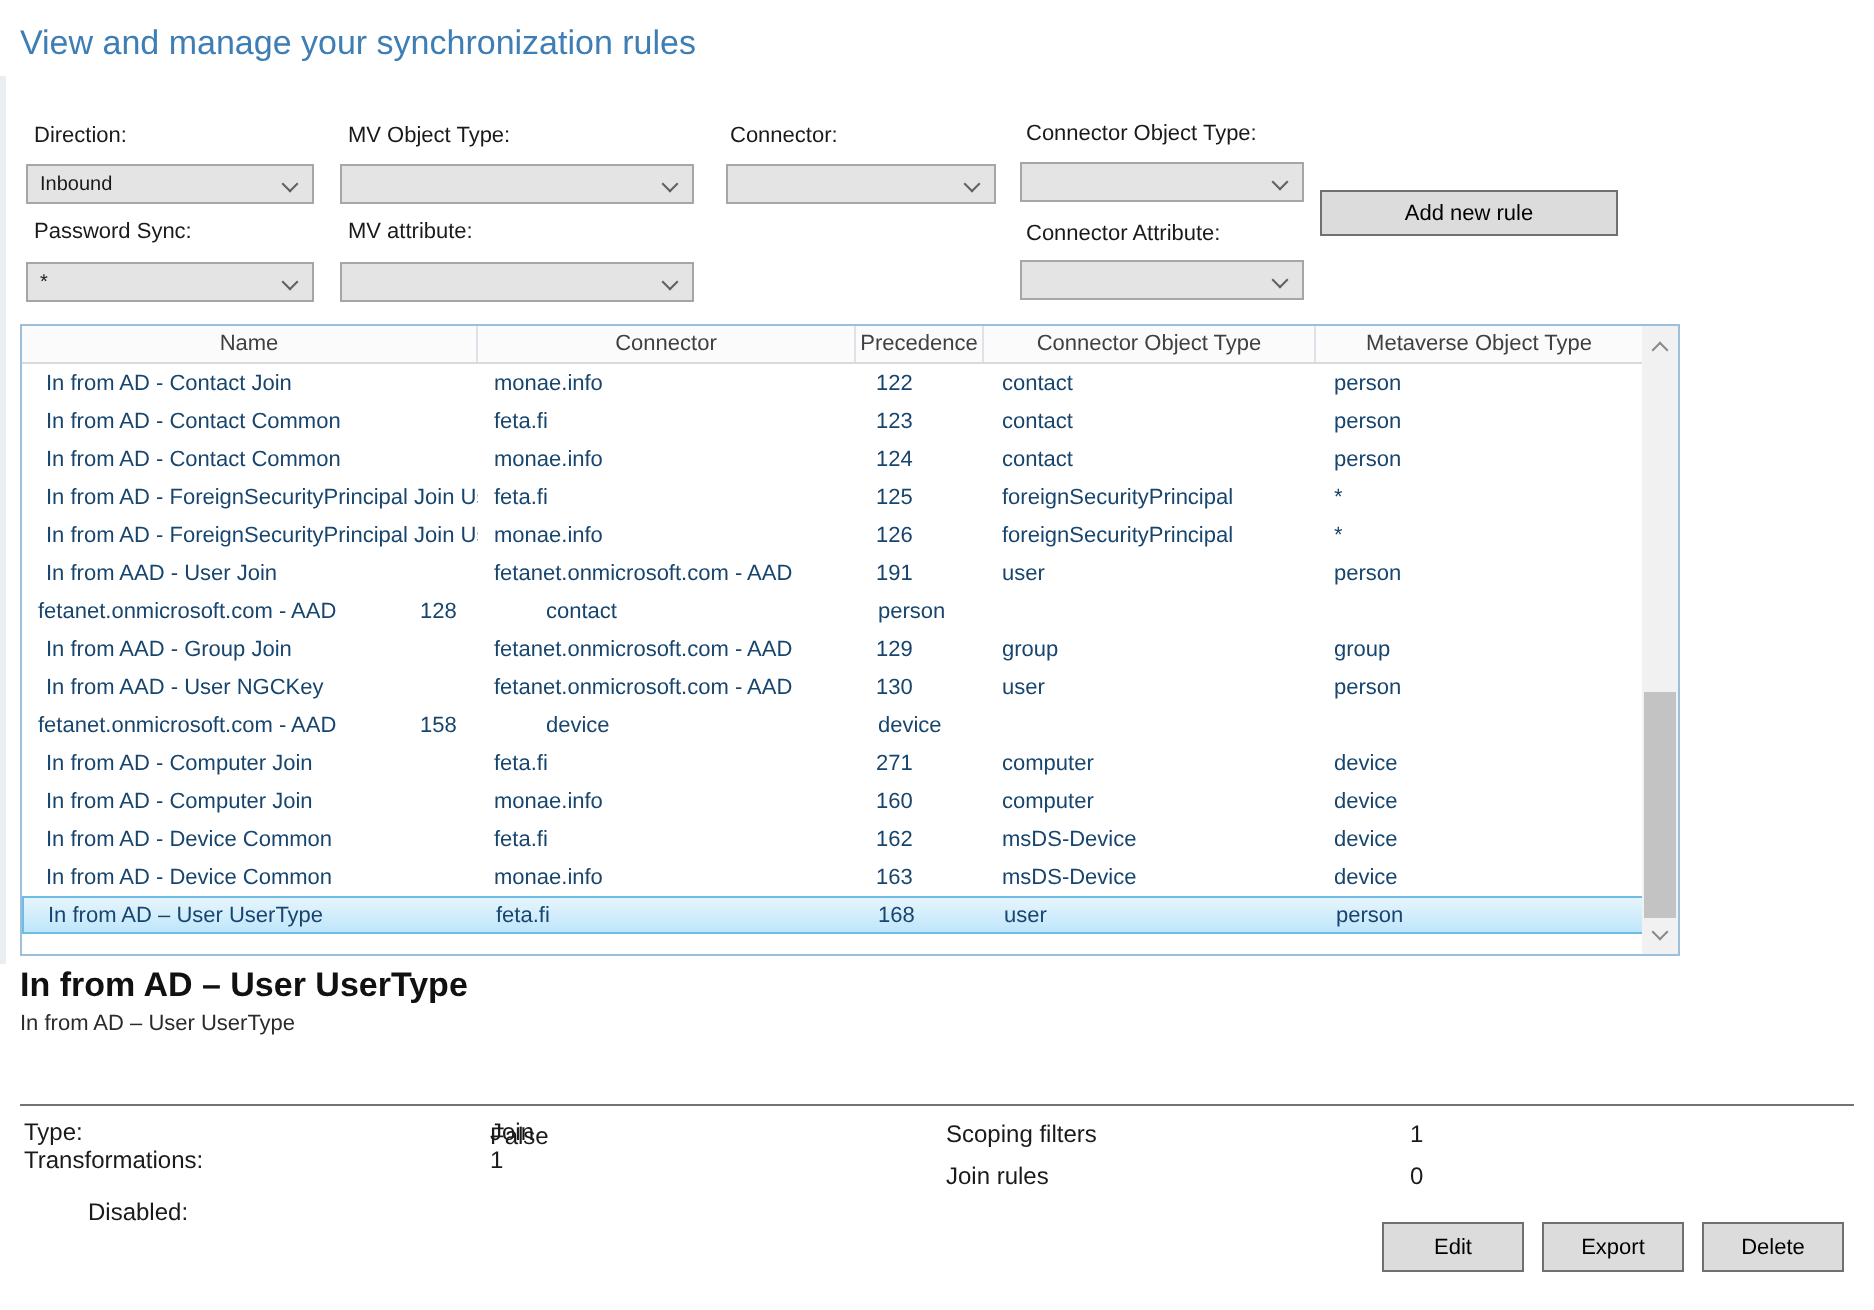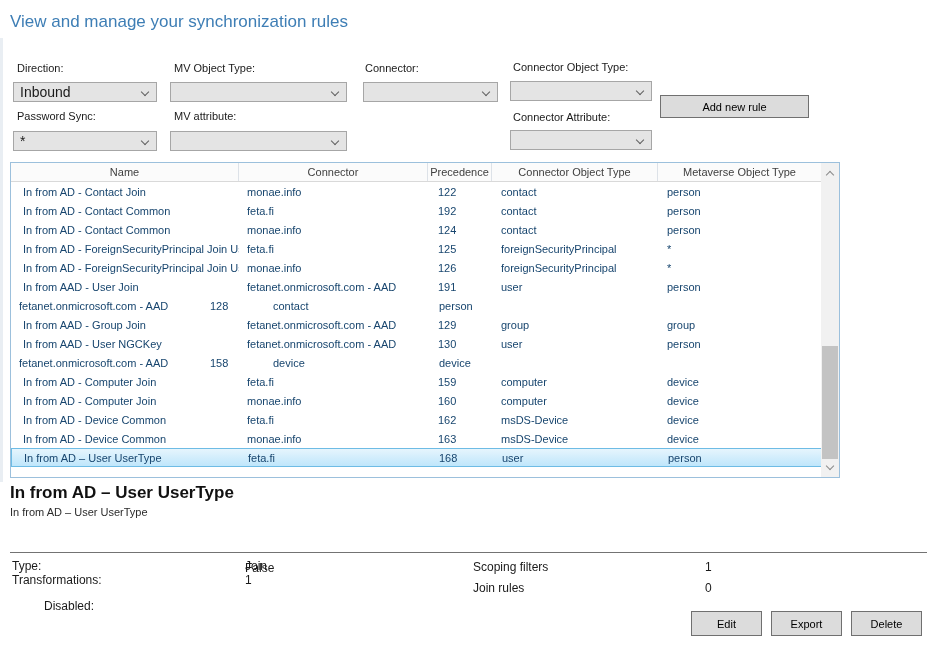--- a/index.html
+++ b/index.html
@@ -7,21 +7,21 @@
     font-family:"Liberation Sans", sans-serif; }
   .page { position:relative; width:937px; height:655px; background:#fff; }
 
   .left-strip { position:absolute; left:0; top:38px; width:3px; height:444px; background:#e9eef3; }
 
   .page-title { position:absolute; left:10px; top:12px; font-size:17px; color:#3e7eb5; }
 
   .flabel { position:absolute; font-size:11px; color:#1a1a1a; white-space:nowrap; }
   .select { position:absolute; height:20px; background:#e4e4e4; border:1px solid #a6a6a6;
     display:flex; align-items:center; padding-left:6px; cursor:default; }
-  .select .val { font-size:14px; color:#1a1a1a; }
+  .select .val { font-size:10px; color:#1a1a1a; }
   .chev { position:absolute; right:8px; top:6px; width:6px; height:6px;
     border-right:1px solid #606060; border-bottom:1px solid #606060; transform:rotate(45deg); }
   .chev-up { transform:rotate(-135deg); top:9px; }
 
   .btn { position:absolute; background:#dcdcdc; border:1px solid #707070; font-size:11px;
     color:#000; display:flex; align-items:center; justify-content:center; cursor:default; }
 
   
   .rules-table { position:absolute; left:10px; top:162px; width:830px; height:316px;
     border:1px solid #9cc0dc; background:#fff; }
@@ -114,21 +114,21 @@
         <div class="trow">
           <div class="tcell col-name">In from AD - Contact Join</div>
           <div class="tcell col-connector">monae.info</div>
           <div class="tcell col-precedence">122</div>
           <div class="tcell col-cot">contact</div>
           <div class="tcell col-mot">person</div>
         </div>
         <div class="trow">
           <div class="tcell col-name">In from AD - Contact Common</div>
           <div class="tcell col-connector">feta.fi</div>
-          <div class="tcell col-precedence">192</div>
+          <div class="tcell col-precedence">123</div>
           <div class="tcell col-cot">contact</div>
           <div class="tcell col-mot">person</div>
         </div>
         <div class="trow">
           <div class="tcell col-name">In from AD - Contact Common</div>
           <div class="tcell col-connector">monae.info</div>
           <div class="tcell col-precedence">124</div>
           <div class="tcell col-cot">contact</div>
           <div class="tcell col-mot">person</div>
         </div>
@@ -175,21 +175,21 @@
         </div>
         <div class="trow">
           <div class="tcell col-connector">fetanet.onmicrosoft.com - AAD</div>
           <div class="tcell col-precedence">158</div>
           <div class="tcell col-cot">device</div>
           <div class="tcell col-mot">device</div>
         </div>
         <div class="trow">
           <div class="tcell col-name">In from AD - Computer Join</div>
           <div class="tcell col-connector">feta.fi</div>
-          <div class="tcell col-precedence">159</div>
+          <div class="tcell col-precedence">271</div>
           <div class="tcell col-cot">computer</div>
           <div class="tcell col-mot">device</div>
         </div>
         <div class="trow">
           <div class="tcell col-name">In from AD - Computer Join</div>
           <div class="tcell col-connector">monae.info</div>
           <div class="tcell col-precedence">160</div>
           <div class="tcell col-cot">computer</div>
           <div class="tcell col-mot">device</div>
         </div>

